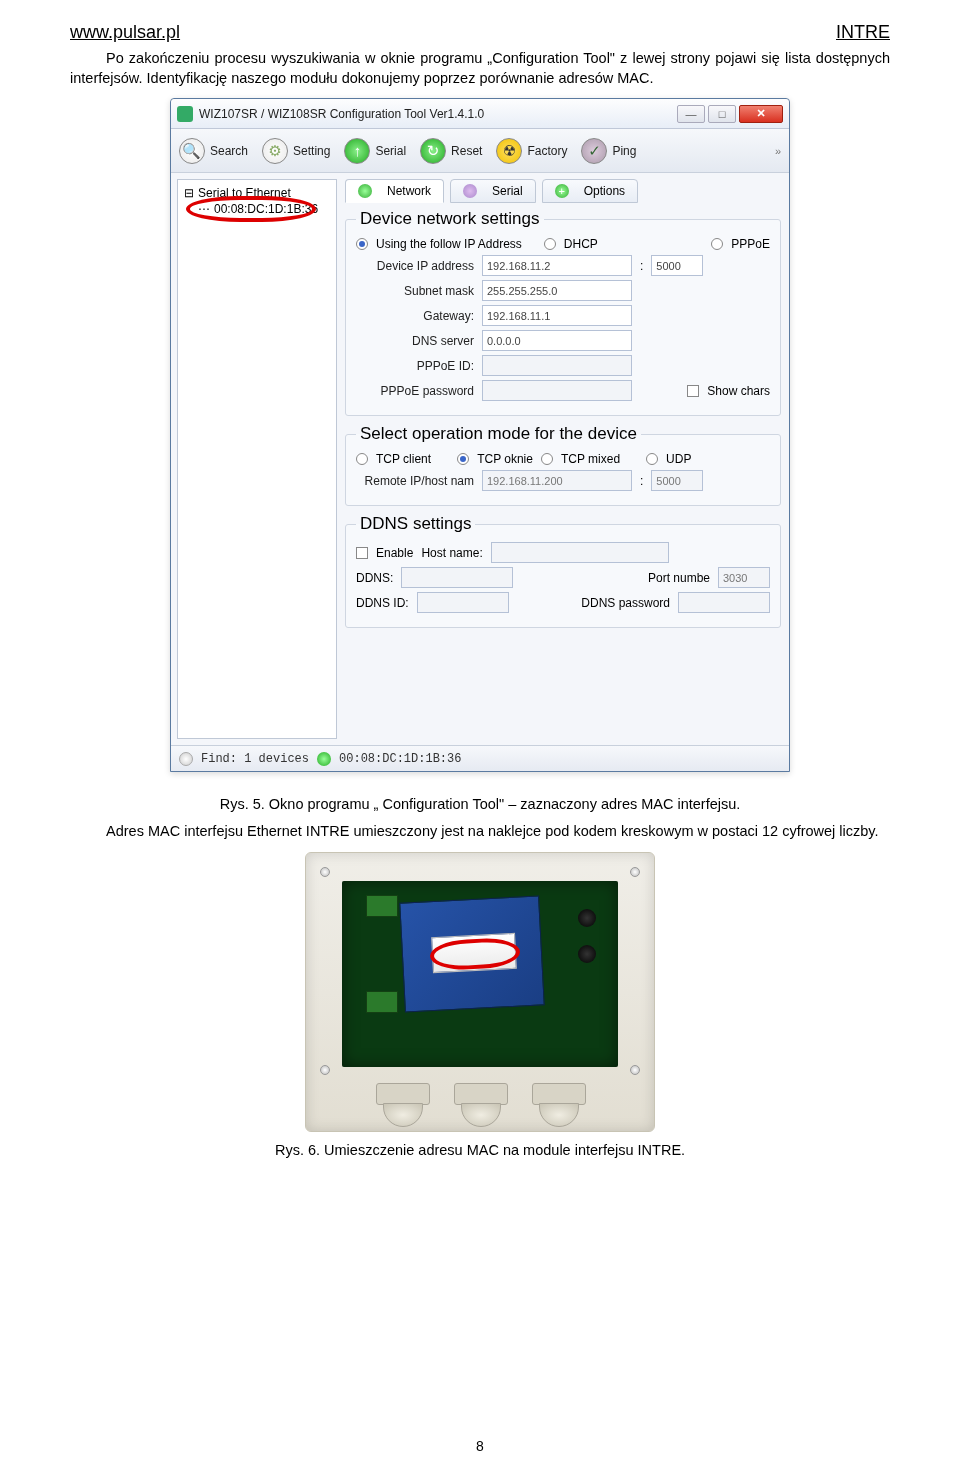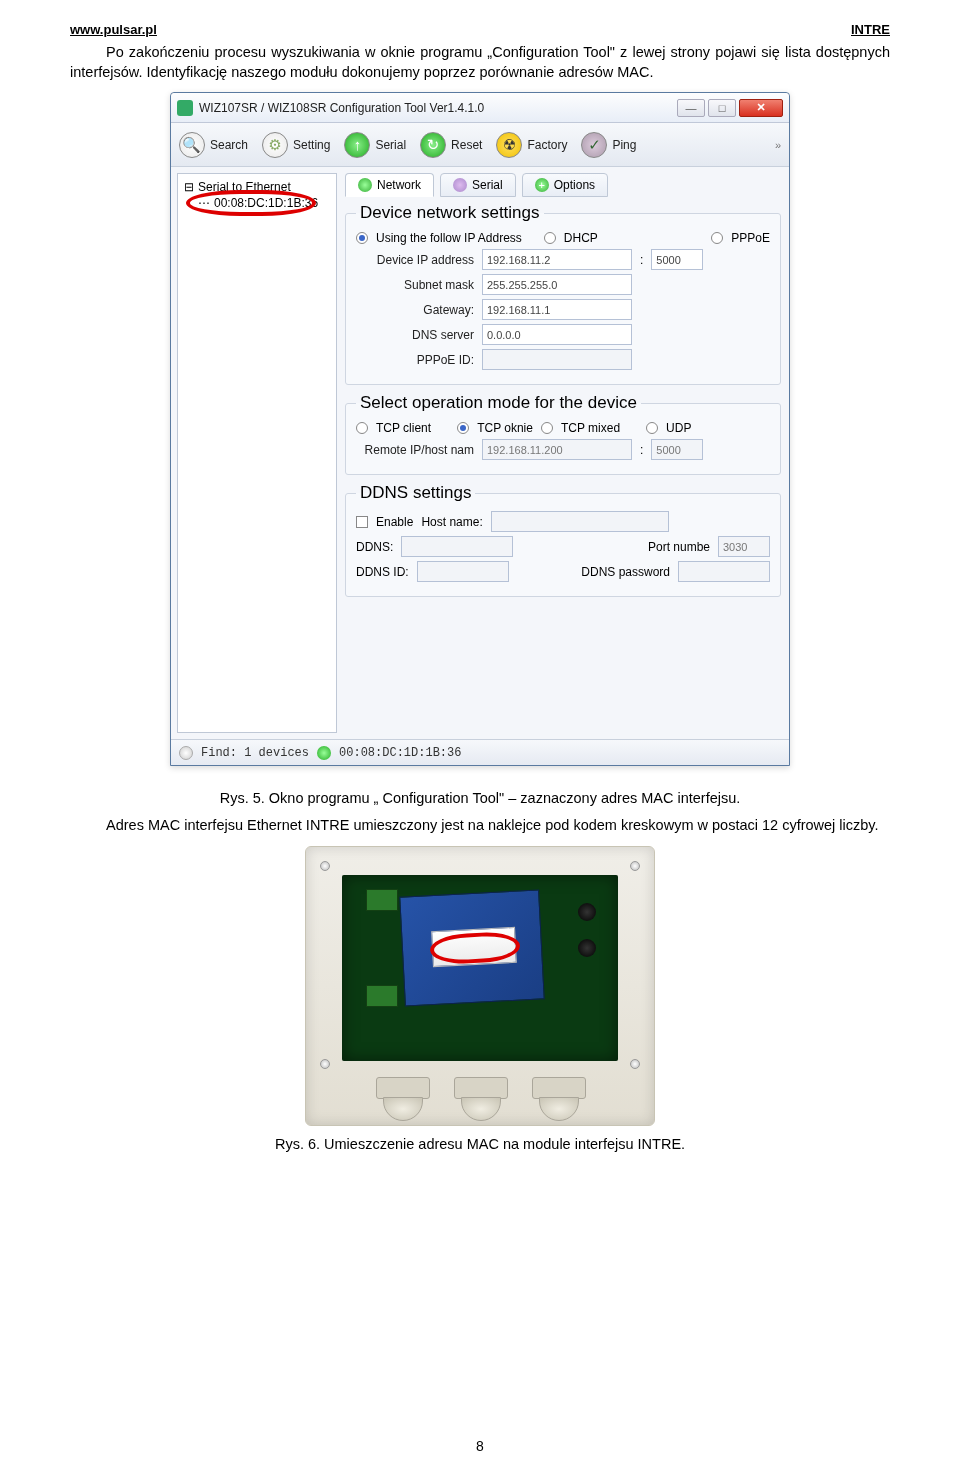--- a/index.html
+++ b/index.html
@@ -6,21 +6,21 @@
   body {
     width: 960px;
     height: 1472px;
     background: #fff;
     font-family: Arial, sans-serif;
     font-size: 14px;
     color: #000;
     position: relative;
     padding: 22px 70px 0 70px;
   }
-  .hdr { display: flex; justify-content: space-between; font-size: 13px; margin-bottom: 6px; text-decoration: underline; font-weight: bold; }
+  .hdr { display: flex; justify-content: space-between; font-size: 18px; margin-bottom: 6px; text-decoration: underline; }
   .para { font-size: 14.5px; line-height: 1.35; margin-bottom: 10px; text-align: justify; }
   .indent { text-indent: 36px; }
   .caption { text-align: center; font-size: 14.5px; margin: 10px 0; }
   .pagenum { position: absolute; bottom: 18px; left: 0; right: 0; text-align: center; font-size: 14px; }
 
   
   .win {
     width: 620px; margin: 0 auto 24px auto;
     border: 1px solid #5a7aa0; border-radius: 4px 4px 0 0;
     background: #f0f0f0;
@@ -63,21 +63,21 @@
   .tree .mac { margin-left:14px; margin-top:2px; position:relative; }
   .redcircle {
     position:absolute; left:8px; top:16px;
     width:130px; height:26px;
     border:4px solid #d00; border-radius:50%/60%;
     pointer-events:none;
   }
 
   .rpane { flex:1; padding:6px 8px 6px 2px; }
   .tabs { display:flex; gap:6px; margin-bottom:6px; }
-  .tab { display:flex; align-items:center; gap:5px; padding:4px 12px; border:1px solid #bfc8d6; border-radius:4px 4px 0 0; background:linear-gradient(#f8fafd,#e8edf5); font-size:12px; }
+  .tab { display:flex; align-items:center; gap:15px; padding:4px 12px; border:1px solid #bfc8d6; border-radius:4px 4px 0 0; background:linear-gradient(#f8fafd,#e8edf5); font-size:12px; }
   .tab.active { background:#fff; border-bottom:1px solid #fff; }
   .tabico { width:14px; height:14px; border-radius:50%; }
   .tabico.net{background:radial-gradient(#9f9,#3a3);} 
   .tabico.ser{background:radial-gradient(#dbe,#a8c);} 
   .tabico.opt{background:radial-gradient(#9f9,#3a3);font-size:11px;color:#fff;display:flex;align-items:center;justify-content:center;} 
 
   .grp { border:1px solid #cfd6e1; border-radius:3px; background:#f7f9fc; margin-bottom:8px; padding:8px 10px 10px 10px; }
   .grp legend { font-size:17px; padding:0 4px; }
   fieldset.grp { padding-top: 4px; }
   .row { display:flex; align-items:center; gap:8px; margin:4px 0; font-size:12px; }
@@ -236,20 +236,27 @@
           <label class="lab">Gateway:</label>
           <input class="fld w150" value="192.168.11.1" style="">
         </div>
         <div class="row">
           <label class="lab">DNS server</label>
           <input class="fld w150" value="0.0.0.0" style="">
         </div>
         <div class="row">
           <label class="lab">PPPoE ID:</label>
           <input class="fld w150 ro" value="" style="">
+        </div>
+        <div class="row">
+          <label class="lab">PPPoE password</label>
+          <input class="fld w150 ro" value="" style="">
+          <span class="flex1"></span>
+          <span class="cbox"></span>
+          <span>Show chars</span>
         </div>
       </fieldset>
 
       <fieldset class="grp">
         <legend>Select operation mode for the device</legend>
         <div class="row">
           <span class="radio"></span>
           <span>TCP client</span>
           <span style="width:10px"></span>
           <span class="radio checked"></span>

